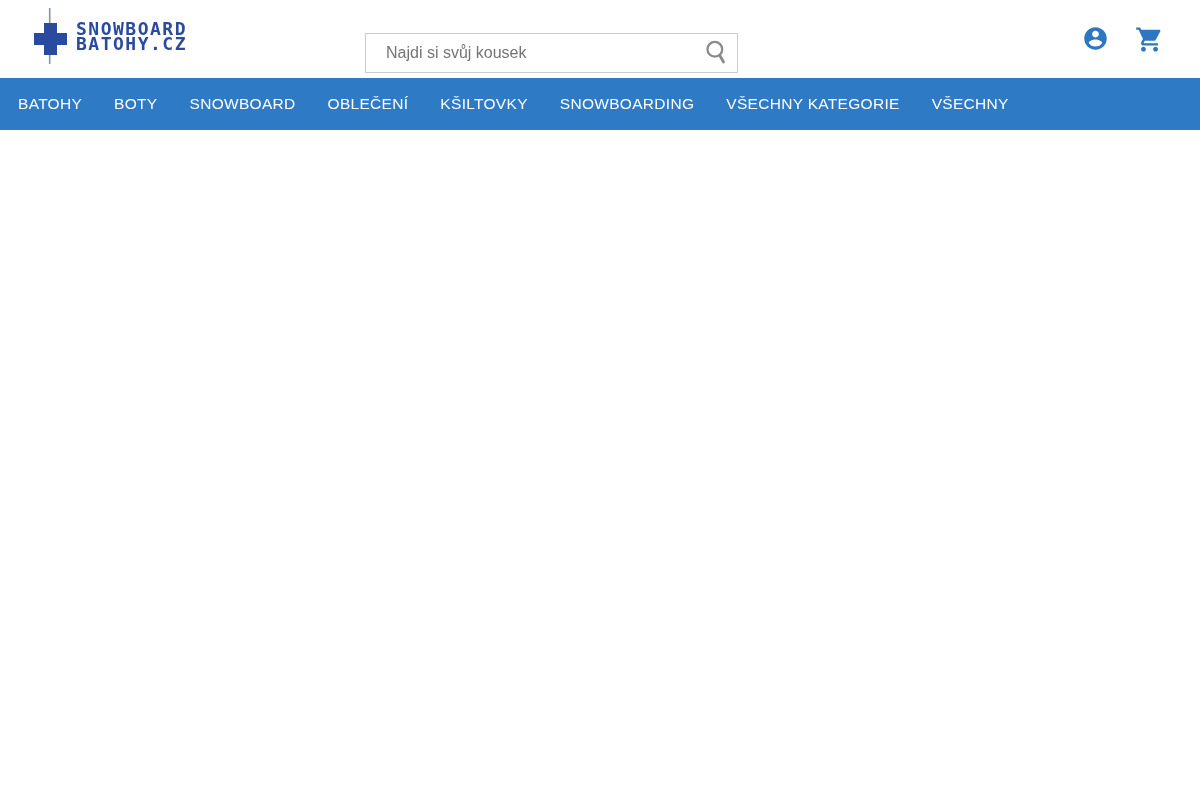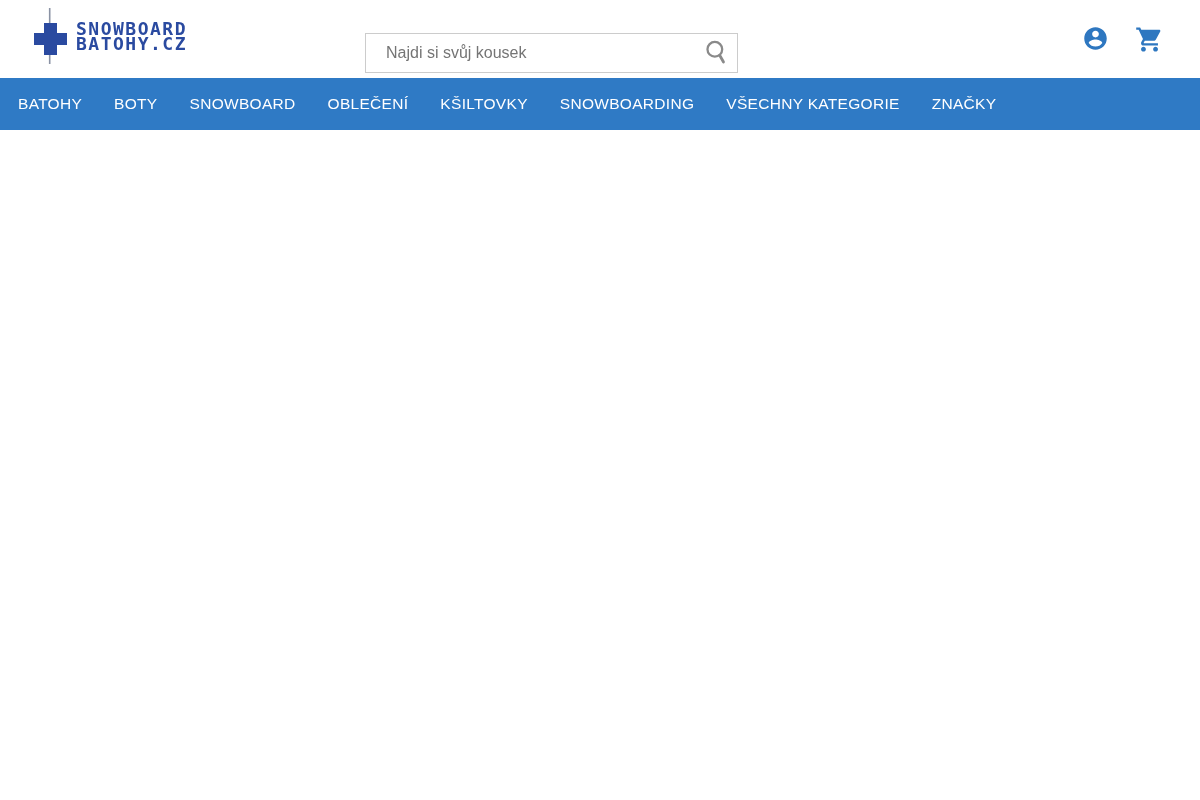--- a/index.html
+++ b/index.html
@@ -145,16 +145,16 @@
 </div>
 
 <nav class="nav">
   <a class="nav-item">BATOHY</a>
   <a class="nav-item">BOTY</a>
   <a class="nav-item">SNOWBOARD</a>
   <a class="nav-item">OBLEČENÍ</a>
   <a class="nav-item">KŠILTOVKY</a>
   <a class="nav-item">SNOWBOARDING</a>
   <a class="nav-item">VŠECHNY KATEGORIE</a>
-  <a class="nav-item">ZNAČKY</a>
+  <a class="nav-item">VŠECHNY</a>
 </nav>
 
 <div class="main"></div>
 
 </body></html>

